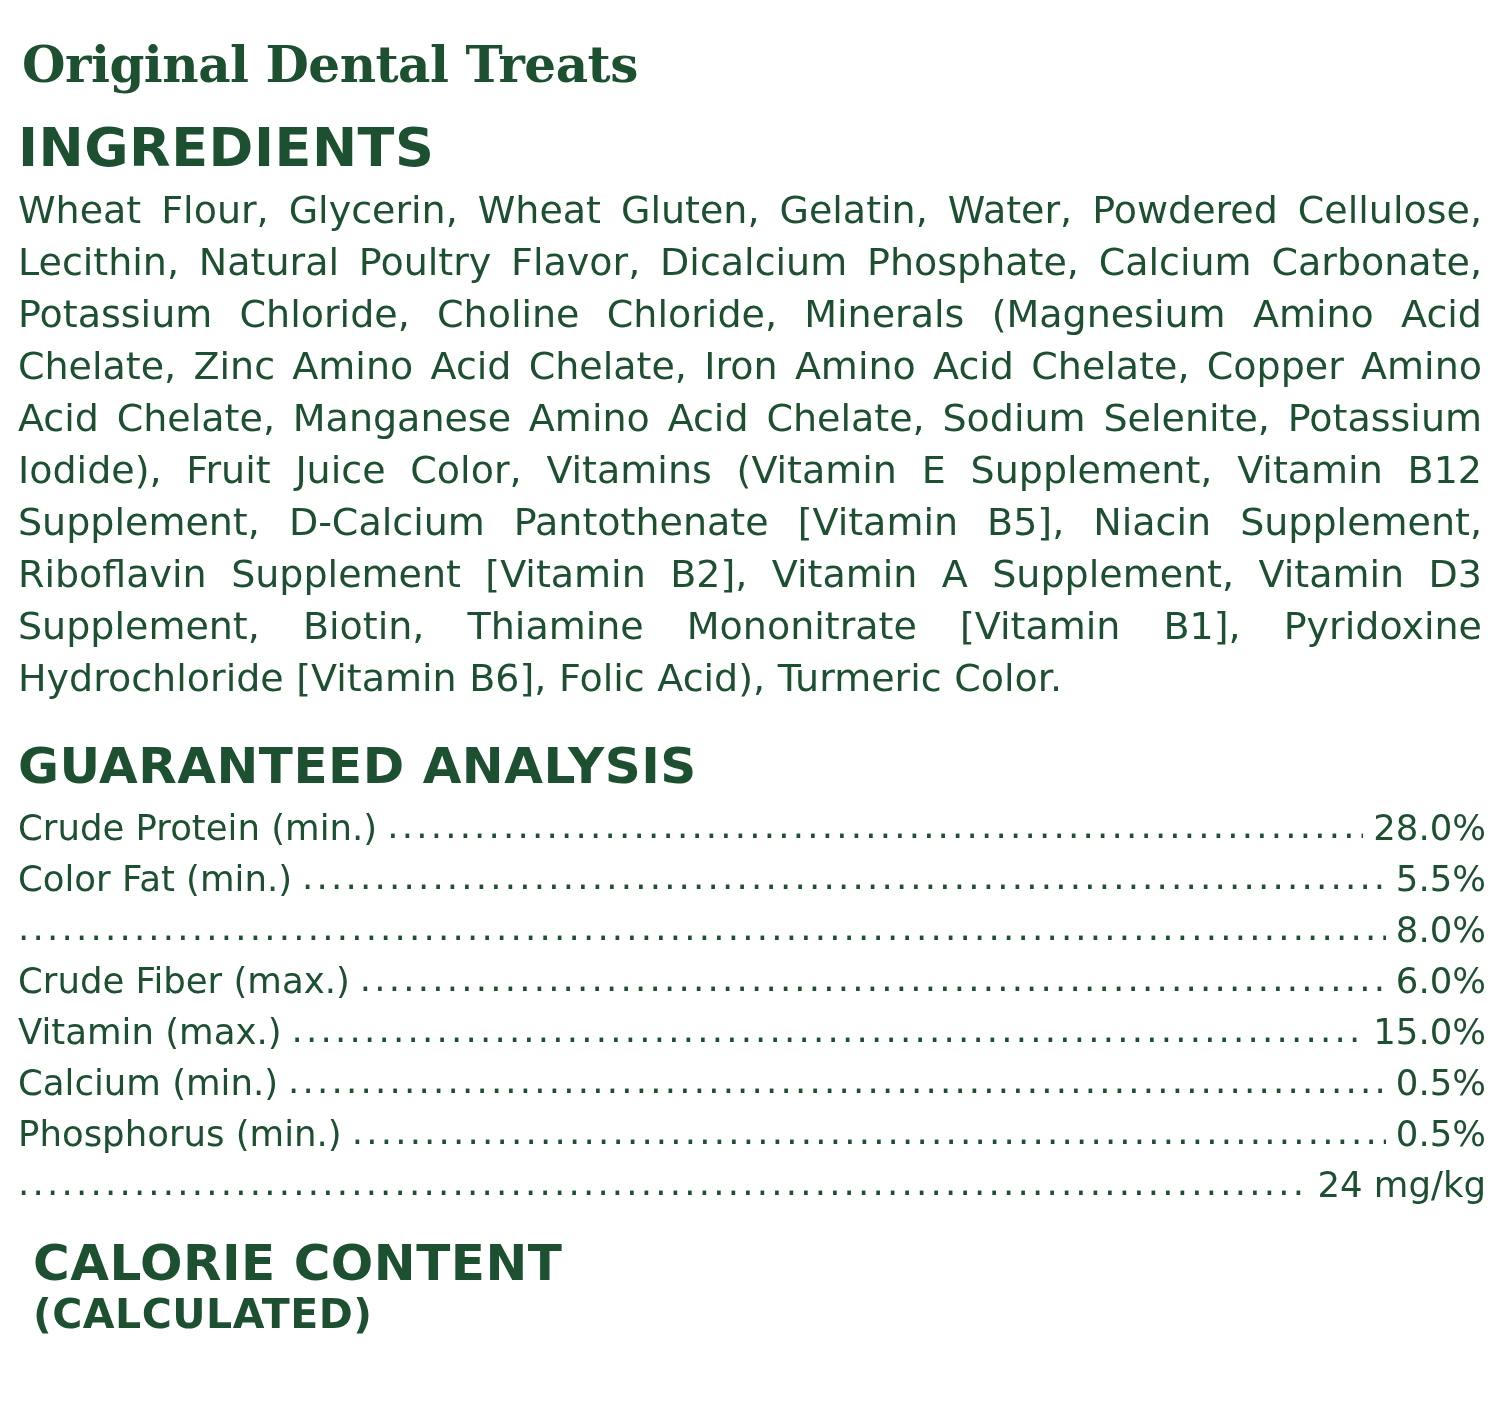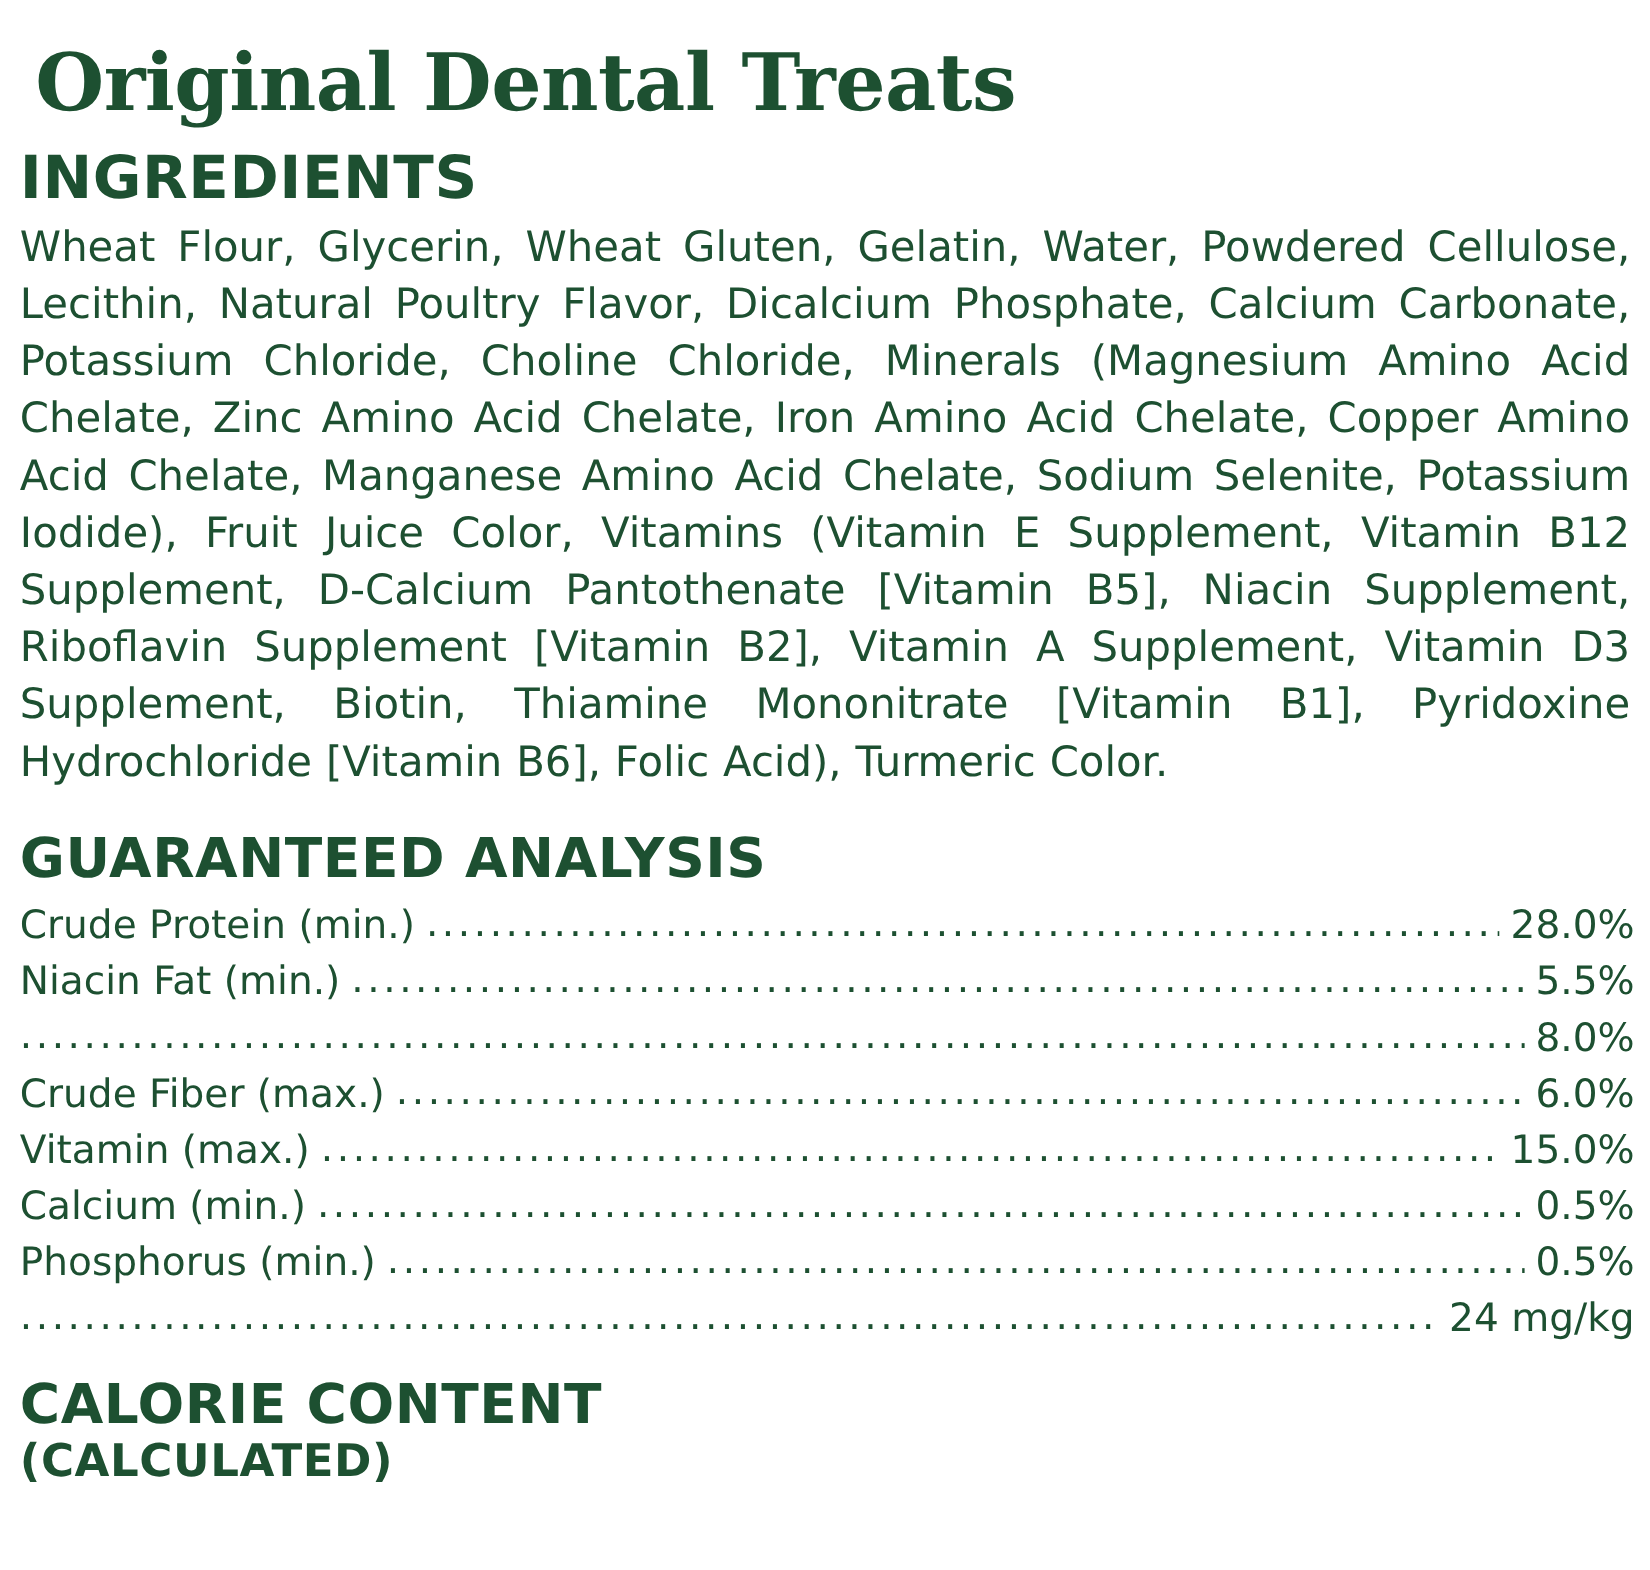--- a/index.html
+++ b/index.html
@@ -18,26 +18,26 @@
     width: 1500px;
     height: 1427px;
     box-sizing: border-box;
     padding: 0 14px 0 18px;
     position: relative;
   }
 
   
   .product-title {
     font-family: "DejaVu Serif", serif;
-    font-size: 72px;
+    font-size: 50px;
     line-height: 86px;
     font-weight: 700;
     color: #1d5031;
     letter-spacing: -0.5px;
-    margin: 14px;
+    margin: 4px;
     padding-top: 18px;
     white-space: nowrap;
   }
 
   
   .section-heading {
     font-family: "DejaVu Sans", sans-serif;
     font-weight: 700;
     font-size: 54px;
     line-height: 60px;
@@ -105,20 +105,21 @@
     margin-top: 26px;
   }
   .calorie-heading {
     font-weight: 700;
     font-size: 50px;
     line-height: 54px;
     letter-spacing: 0.5px;
     color: #1d5031;
     flex: 0 0 auto;
     width: 780px;
+    margin-left: 15px;
   }
   .calorie-heading .sub {
     display: block;
     font-size: 41px;
     line-height: 48px;
   }
   .calorie-value {
     flex: 1 1 auto;
     font-size: 35.5px;
     line-height: 44px;
@@ -140,21 +141,21 @@
 
   <h2 class="section-heading ga">GUARANTEED ANALYSIS</h2>
 
   <ul class="ga-list">
     <li class="ga-row">
       <span class="ga-label">Crude Protein (min.)</span>
       <span class="ga-dots">........................................................................................................................</span>
       <span class="ga-value">28.0%</span>
     </li>
     <li class="ga-row">
-      <span class="ga-label">Niacin Fat (min.)</span>
+      <span class="ga-label">Color Fat (min.)</span>
       <span class="ga-dots">........................................................................................................................</span>
       <span class="ga-value">5.5%</span>
     </li>
     <li class="ga-row">
       <span class="ga-dots">........................................................................................................................</span>
       <span class="ga-value">8.0%</span>
     </li>
     <li class="ga-row">
       <span class="ga-label">Crude Fiber (max.)</span>
       <span class="ga-dots">........................................................................................................................</span>

